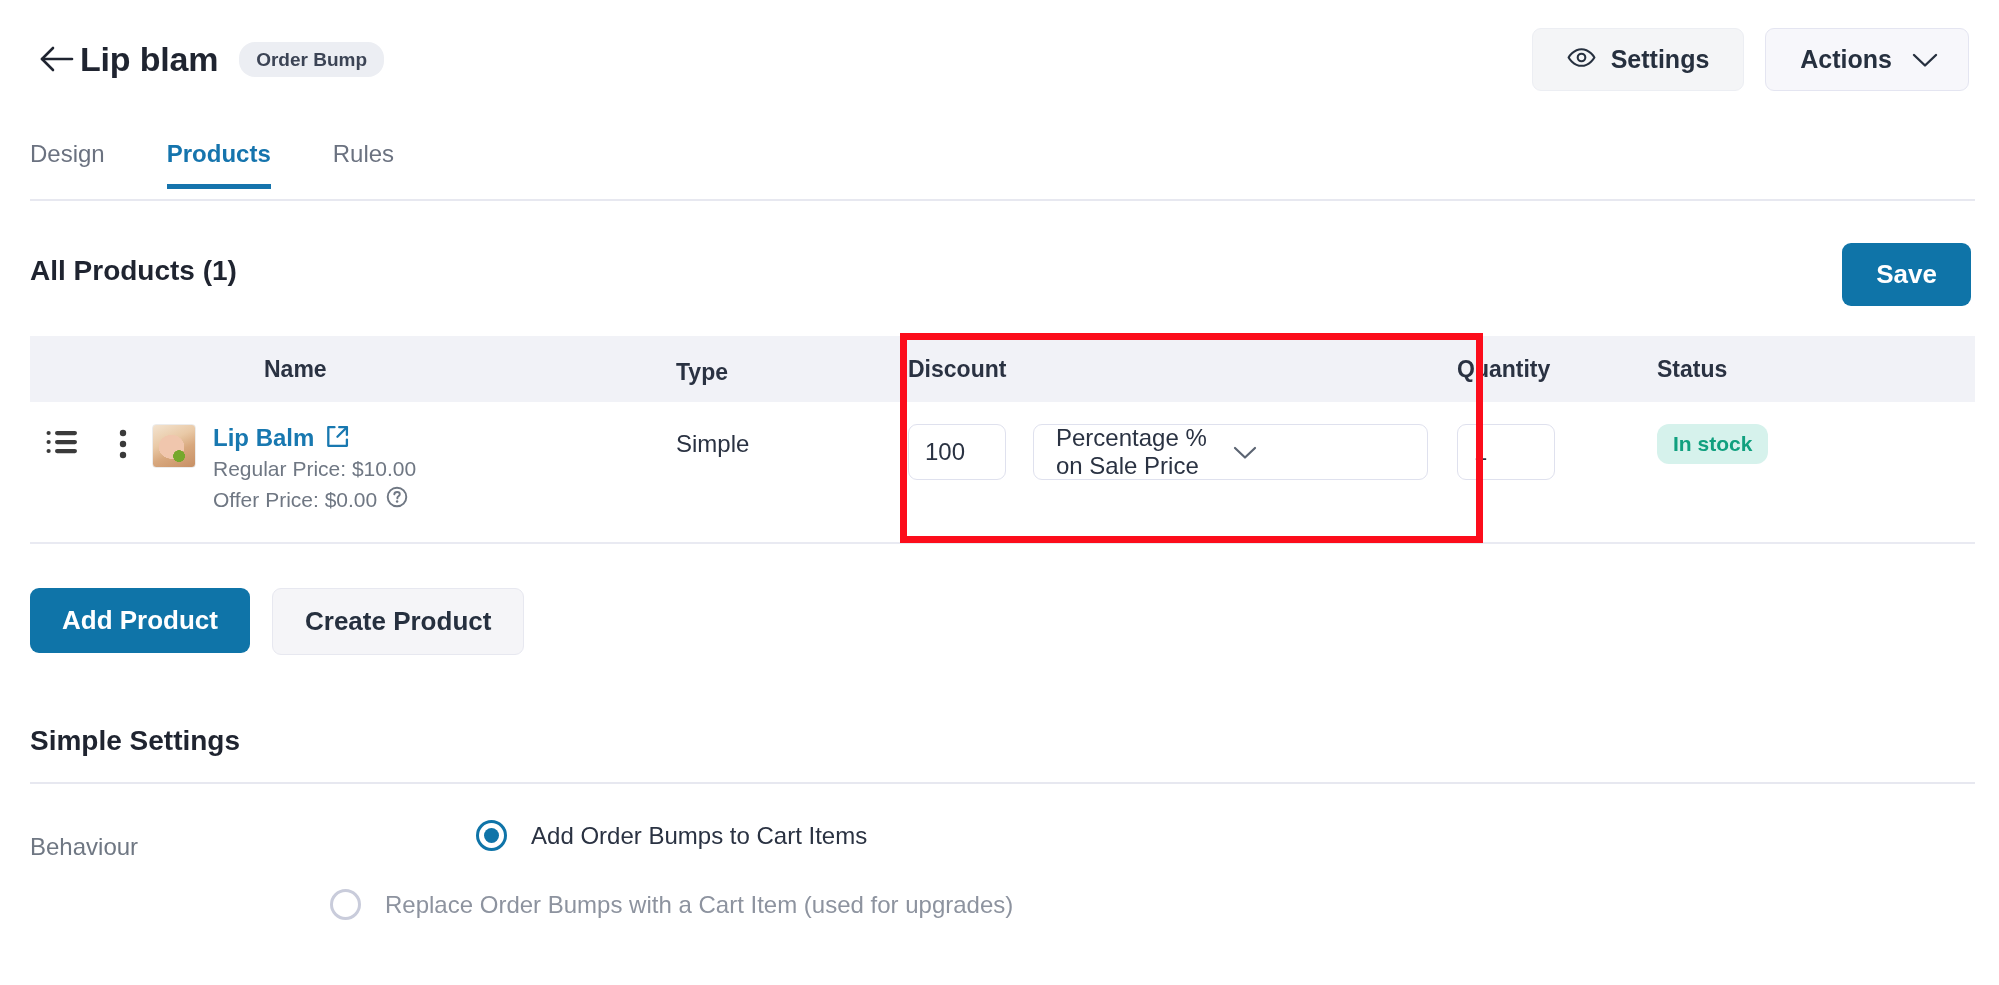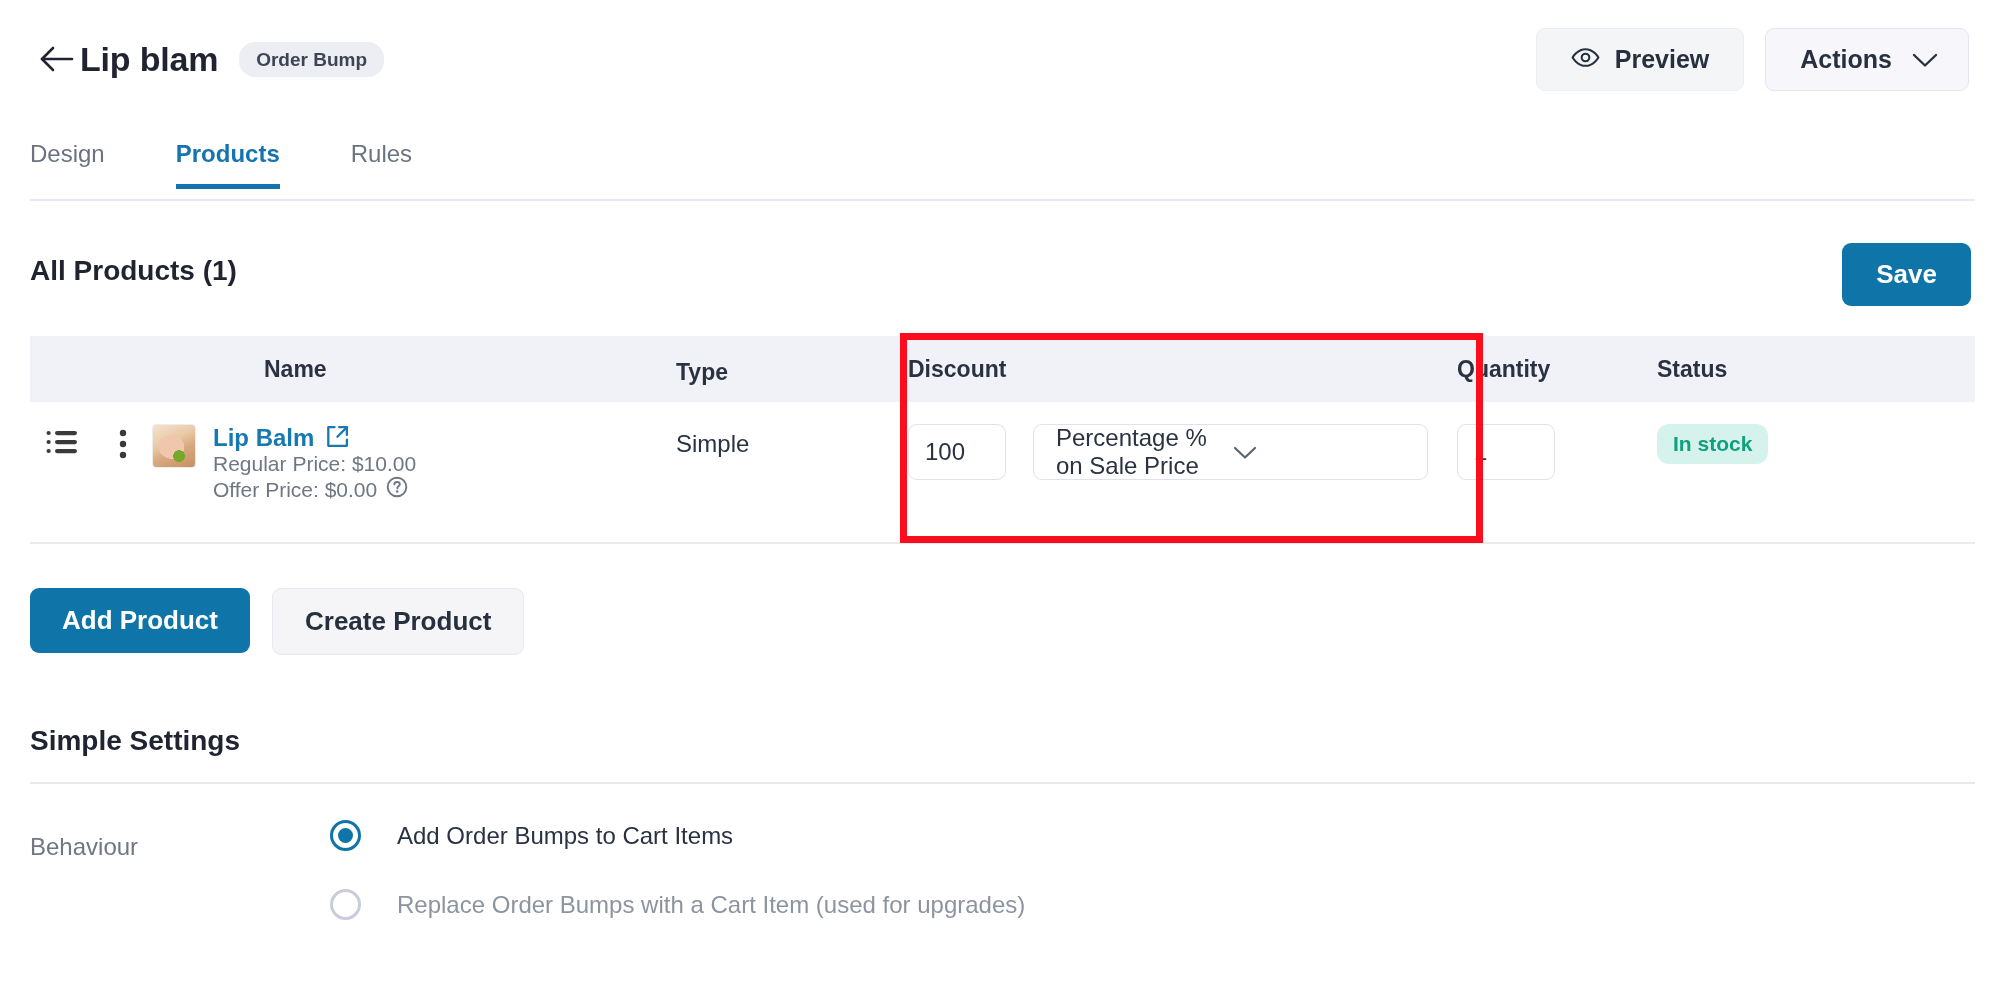--- a/index.html
+++ b/index.html
@@ -45,21 +45,21 @@
   .btn-actions {
     display: flex; align-items: center; gap: 20px;
     background: #f7f7fb; border: 1px solid #e4e5f1; border-radius: 9px;
     padding: 16px 30px 16px 34px; font-size: 25px; font-weight: 700; color: #26303f;
     cursor: pointer;
   }
 
   
   .tabs {
     position: absolute; left: 30px; top: 140px;
-    display: flex; align-items: flex-end; gap: 17px;
+    display: flex; align-items: flex-end; gap: 8px;
   }
   .tab {
     font-size: 24px; color: #6b7280; font-weight: 400;
     padding: 0 0 16px 0; margin-right: 54px; cursor: pointer;
     border-bottom: 5px solid transparent; position: relative;
   }
   .tab.active { color: #1574ad; font-weight: 700; border-bottom-color: #1574ad; }
   .tabs-rule {
     position: absolute; left: 30px; top: 199px; width: 1945px; height: 2px;
     background: #e7e8f0;
@@ -99,21 +99,21 @@
   .thead .c-disc { padding-left: 22px; }
 
   .thumb {
     width: 44px; height: 44px; border-radius: 4px; flex: none;
     background:
       radial-gradient(circle at 62% 74%, #76a82c 0 14%, transparent 15%),
       radial-gradient(ellipse at 44% 52%, #f0c6ad 0 38%, transparent 39%),
       linear-gradient(155deg, #f3e3cf 0%, #e9c9a6 38%, #d8a87e 62%, #c78f64 100%);
       border: 1px solid #ececec;
   }
-  .name-block { display: flex; flex-direction: column; }
+  .name-block { display: flex; flex-direction: column; gap: 5px; }
   .name-line { display: flex; align-items: center; gap: 12px; }
   .prod-link {
     font-size: 24px; font-weight: 700; color: #1878b0; cursor: pointer;
   }
   .price-line {
     font-size: 21px; color: #6f7783; display: flex; align-items: center; gap: 9px;
   }
   .type-val { font-size: 24px; color: #2a3242; }
 
   .disc-controls { display: flex; align-items: center; gap: 27px; padding: 0 0 0 22px; }
@@ -163,21 +163,21 @@
   .ps-rule {
     position: absolute; left: 30px; top: 782px; width: 1945px; height: 2px;
     background: #e7e8f0;
   }
   .beh-label {
     position: absolute; left: 30px; top: 833px;
     font-size: 24px; color: #6f7783;
   }
   .radio-group { position: absolute; left: 330px; top: 820px; }
   .radio-row {
-    display: flex; align-items: center; gap: 36px; margin-bottom: 38px; cursor: pointer;
+    display: flex; align-items: center; gap: 24px; margin-bottom: 38px; cursor: pointer; justify-content: center;
   }
   .radio {
     width: 31px; height: 31px; border-radius: 50%; flex: none;
     border: 3px solid #c9ccdb; background: #fff;
     display: flex; align-items: center; justify-content: center;
   }
   .radio.on { border-color: #0f74a8; }
   .radio.on::after {
     content: ""; width: 15px; height: 15px; border-radius: 50%; background: #0f74a8;
   }
@@ -200,21 +200,21 @@
     <div class="badge-ob">Order Bump</div>
 
     <div class="header-right">
       <button class="btn-preview">
         <span>
           <svg width="29" height="21" viewBox="0 0 29 21" fill="none">
             <path d="M1.6 10.5C1.6 10.5 6.3 2.2 14.5 2.2C22.7 2.2 27.4 10.5 27.4 10.5C27.4 10.5 22.7 18.8 14.5 18.8C6.3 18.8 1.6 10.5 1.6 10.5Z" stroke="#26303f" stroke-width="2.1" stroke-linejoin="round"></path>
             <circle cx="14.5" cy="10.5" r="3.8" stroke="#26303f" stroke-width="2.1"></circle>
           </svg>
         </span>
-        <span>Preview</span>
+        <span>Settings</span>
       </button>
 
       <button class="btn-actions">
         <span>Actions</span>
         <span>
           <svg width="26" height="15" viewBox="0 0 26 15" fill="none">
             <path d="M2 2L13 12.5L24 2" stroke="#26303f" stroke-width="2.4" stroke-linecap="round" stroke-linejoin="round"></path>
           </svg>
         </span>
       </button>

